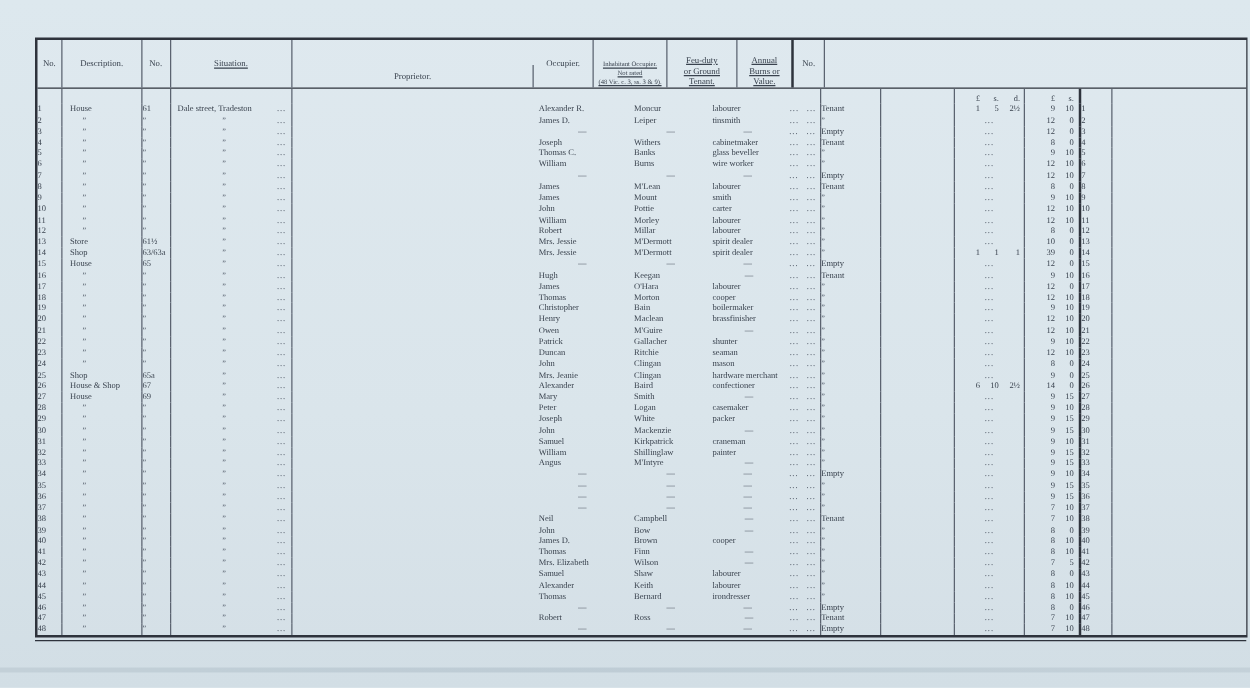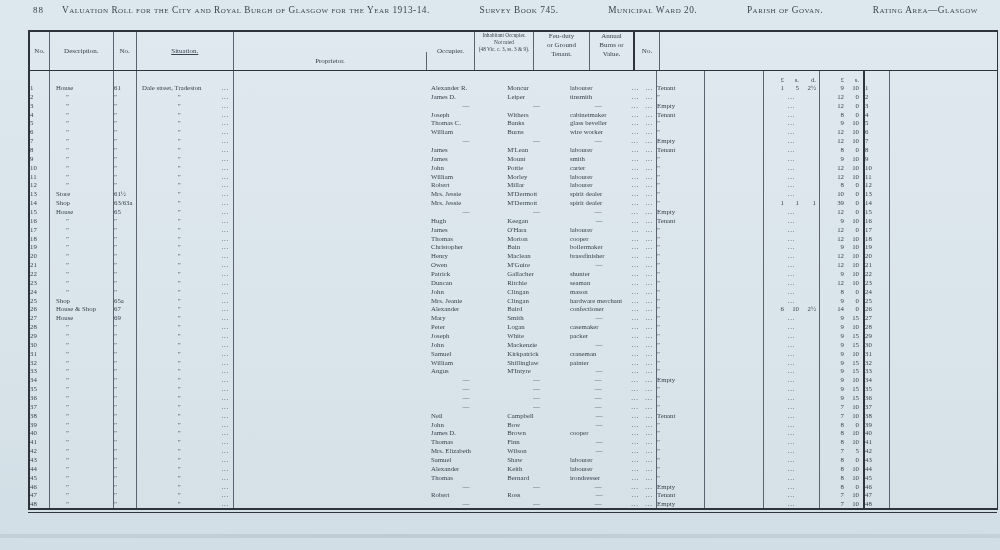--- a/index.html
+++ b/index.html
@@ -52,22 +52,22 @@
          font-size:7px;color:var(--ink);}
   .hcell{display:flex;align-items:center;justify-content:center;text-align:center;}
   .h-group{width:184px;display:flex;flex-direction:column;box-sizing:border-box;
            border-right:1px solid var(--line);}
   .h-group-title{height:16px;display:flex;align-items:center;justify-content:center;
                  border-bottom:1px solid var(--line);}
   .h-group-sub{flex:1;display:flex;justify-content:center;}
   .g-sub{box-sizing:border-box;border-right:1px solid var(--line);
          display:flex;align-items:center;justify-content:center;}
   .g-desc{width:64px;}.g-num{width:23px;}.g-sit{width:97px;border-right:none;text-decoration:underline;}
-  .h3{display:flex;flex-direction:column;align-items:center;justify-content:flex-start;
-      line-height:1.25;}
+  .h3{display:flex;flex-direction:column;align-items:center;justify-content:flex-end;
+      line-height:1.25;text-decoration:underline;}
   .h-small{font-size:5.3px;line-height:1.3;}
   
   .units{display:flex;height:12px;font-size:6.6px;color:var(--ink);}
   .units .cell{display:flex;align-items:flex-end;}
   
   .tbody{font-size:6.8px;color:var(--ink);}
   .tr{display:flex;height:8.862px;line-height:9px;}
   .tr .cell{display:flex;align-items:center;}
   .t-desc{padding-left:6px;}
   .t-desc.dit{padding-left:16px;}
@@ -93,30 +93,20 @@
   .fd{width:17px;text-align:right;padding-right:3px;}
   .feu-dots{flex:1;text-align:center;letter-spacing:.8px;color:var(--ink-soft);}
   .rl{width:24px;text-align:right;}
   .rs{width:15px;text-align:right;padding-right:3px;}
 </style>
 </head>
 <body>
 
 <div class="page">
 
-  <div class="topline">
-    <span class="pagenum">88</span>
-    <div class="titleparts">
-      <span>Valuation Roll for the City and Royal Burgh of Glasgow for the Year 1913-14.</span>
-      <span>Survey Book 745.</span>
-      <span>Municipal Ward 20.</span>
-      <span>Parish of Govan.</span>
-      <span>Rating Area—Glasgow</span>
-    </div>
-  </div>
 
   <div class="vtable">
     <div class="thead">
       <div class="hcell c-no">No.</div>
       <div class="h-group">
         <div class="h-group-sub">
           <div class="g-sub g-desc">Description.</div>
           <div class="g-sub g-num">No.</div>
           <div class="g-sub g-sit">Situation.</div>
         </div>

